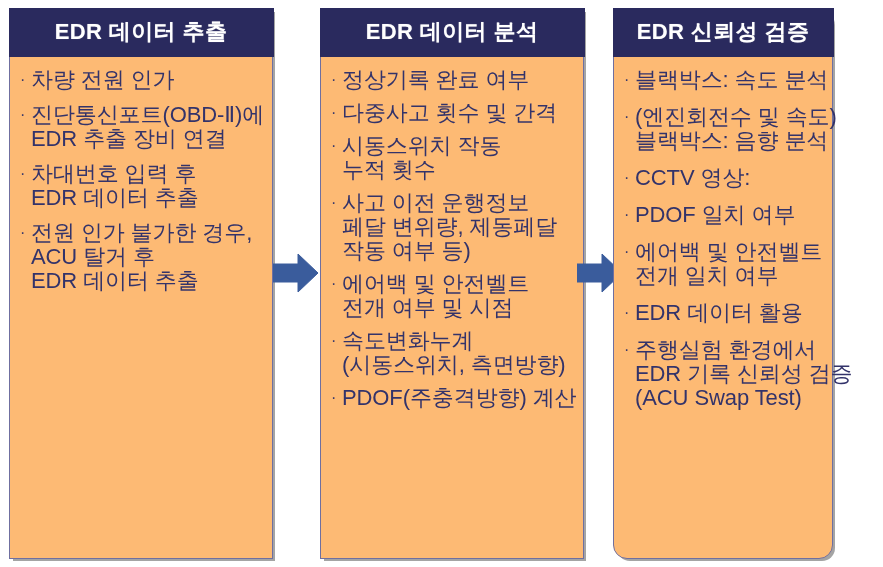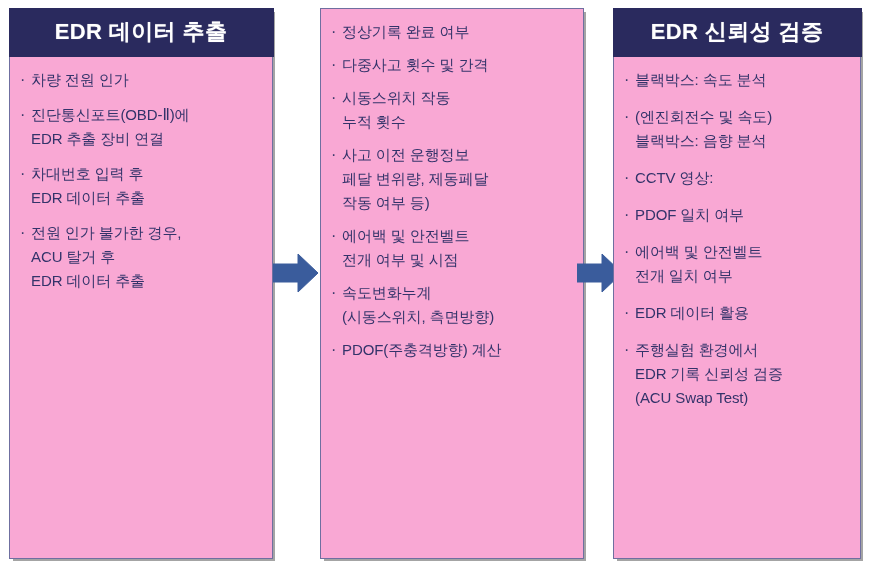--- a/index.html
+++ b/index.html
@@ -21,27 +21,27 @@
     height: 567px;
     box-sizing: border-box;
   }
 
   
   .column {
     position: absolute;
     top: 8px;
     height: 551px;
     box-sizing: border-box;
-    background: #f9a8d4;
+    background: #fdba74;
     border: 1.5px solid #6f6fa0;
     box-shadow: 3px 3px 0 -1px rgba(90,90,90,0.55);
   }
   .col-1 { left: 9px;  width: 264px; }
   .col-2 { left: 320px; width: 264px; }
-  .col-3 { left: 613px; width: 248px; }
+  .col-3 { left: 613px; width: 220px; border-radius: 14px; }
 
   .col-header {
     height: 47px;
     background: #2a2a5e;
     border: 1px solid #2a2a5e;
     margin: -1.5px -1.5px 0 -1.5px;
     display: flex;
     align-items: center;
     justify-content: center;
   }
@@ -71,21 +71,21 @@
     color: #3a3a6b;
     font-size: 16px;
     line-height: 24px;
     text-align: left;
   }
   .item-lines {
     flex: 1 1 auto;
   }
   .item-line {
     color: #33336a;
-    font-size: 15px;
+    font-size: 22px;
     line-height: 24px;
     white-space: nowrap;
     letter-spacing: -0.1px;
   }
 
   .col-2 .item { margin-bottom: 9px; }
   .col-3 .item { margin-bottom: 13px; }
 
   
   .arrow {
@@ -144,20 +144,23 @@
     </div>
   </div>
 
   <div class="arrow arrow-1">
     <svg viewBox="0 0 46 42" xmlns="http://www.w3.org/2000/svg" aria-hidden="true">
       <polygon points="0,12 25,12 25,2 45,21 25,40 25,30 0,30" fill="#3a5c9c" stroke="#3a5c9c" stroke-width="1"></polygon>
     </svg>
   </div>
 
   <div class="column col-2">
+    <div class="col-header">
+      <span class="col-header-title">EDR 데이터 분석</span>
+    </div>
     <div class="col-body">
 
       <div class="item">
         <span class="item-bullet">·</span>
         <div class="item-lines">
           <div class="item-line">정상기록 완료 여부</div>
         </div>
       </div>
 
       <div class="item">

